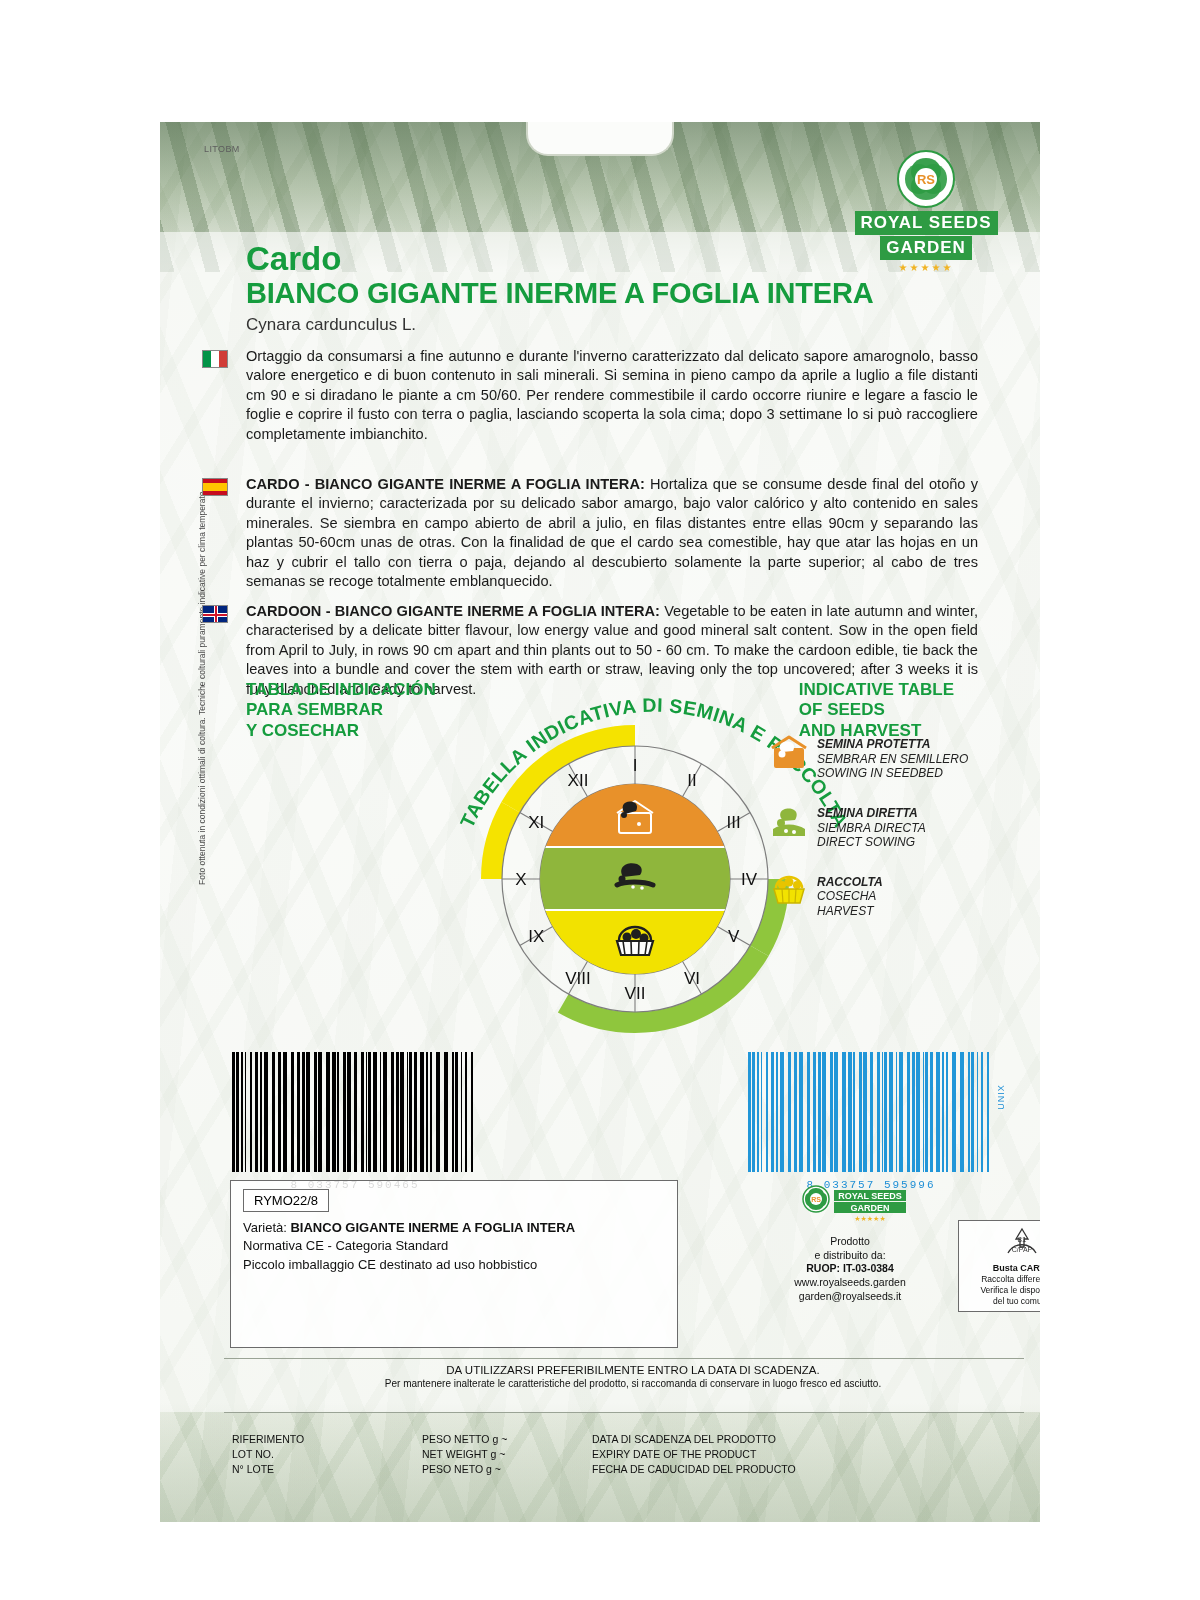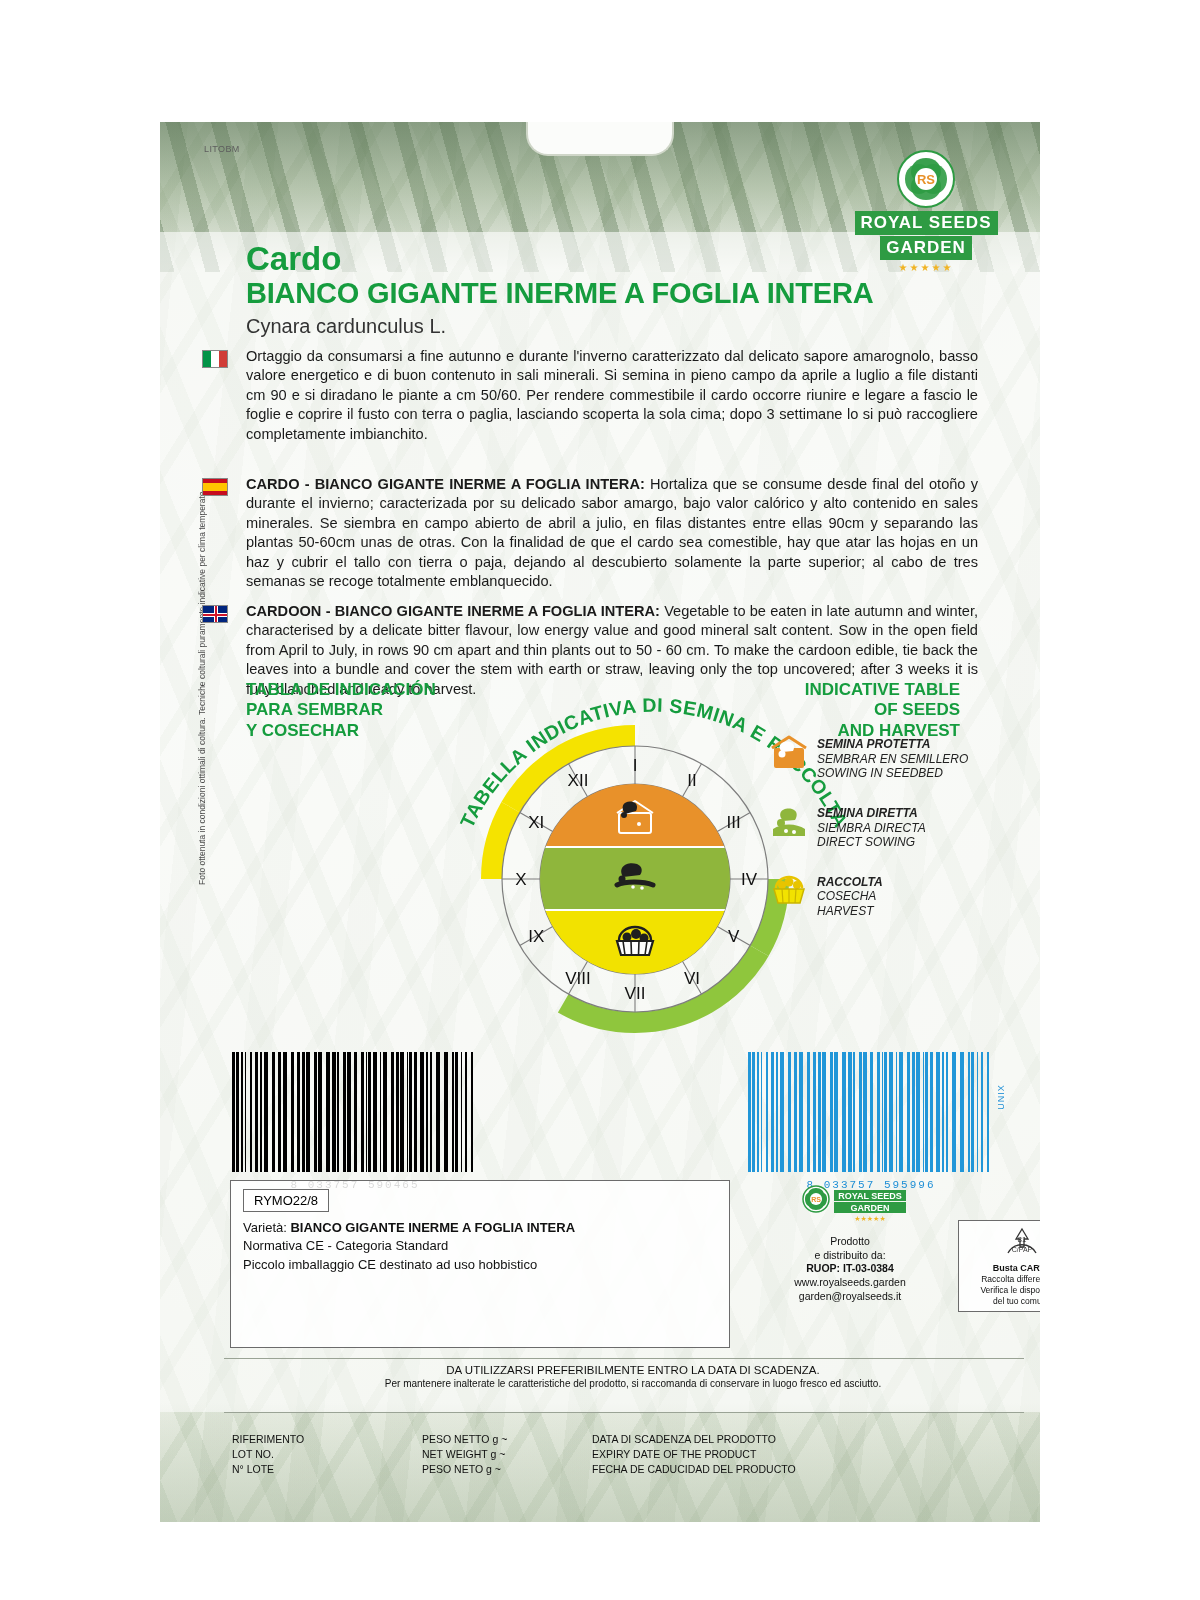--- a/index.html
+++ b/index.html
@@ -94,21 +94,21 @@
     position:absolute; left:86px; top:118px;
     font-size:33px; color:#159c3e; font-weight:bold; margin:0;
   }
   h2.variety {
     position:absolute; left:86px; top:155px;
     font-size:29px; color:#159c3e; font-weight:bold; margin:0;
     letter-spacing:-0.2px;
   }
   .latin {
     position:absolute; left:86px; top:193px;
-    font-size:20px; color:#333; font-style:normal;
+    font-size:17px; color:#333; font-style:normal;
   }
 
   .para { position:absolute; left:86px; width:732px; font-size:14.6px; color:#1a1a1a; line-height:1.33; text-align:justify; }
   .para b { font-weight:bold; }
   .flag { position:absolute; width:26px; height:18px; left:-44px; top:3px; border:1px solid #888; }
   .flag-it { background:linear-gradient(90deg,#029347 0 33.3%, #ffffff 33.3% 66.6%, #d03b36 66.6% 100%); }
   .flag-es { background:linear-gradient(180deg,#c60b1e 0 25%, #ffc400 25% 75%, #c60b1e 75% 100%); }
   .flag-uk { background:#00247d; position:absolute; overflow:hidden; }
   .flag-uk:before {
     content:""; position:absolute; left:0; top:7px; width:100%; height:4px; background:#fff;
@@ -118,21 +118,21 @@
     content:""; position:absolute; left:11px; top:0; width:4px; height:100%; background:#fff;
   }
   .uk-cross { position:absolute; left:12px; top:0; width:2px; height:100%; background:#cf142b; z-index:2;}
   .uk-cross2 { position:absolute; left:0; top:8px; width:100%; height:2px; background:#cf142b; z-index:2;}
 
   
   .tbl-head {
     position:absolute; font-size:17px; font-weight:bold; color:#159c3e; line-height:1.2;
   }
   .tbl-head.left { left:86px; top:558px; }
-  .tbl-head.right { right:80px; top:558px; text-align:right; }
+  .tbl-head.right { right:86px; top:558px; text-align:left; }
 
   
   #arc-label { position:absolute; left:284px; top:560px; width:420px; height:200px; }
 
   
   #wheel { position:absolute; left:310px; top:592px; width:330px; height:330px; }
 
   
   .legend { position:absolute; left:610px; top:612px; width:230px; }
   .legend-row { display:flex; align-items:flex-start; margin-bottom:22px; }
@@ -143,21 +143,21 @@
   
   .barcode-box { position:absolute; }
   .bc-left { left:70px; top:930px; width:250px; }
   .bc-right { left:586px; top:930px; width:250px; }
   .bars { height:120px; width:100%; }
   .bc-num { text-align:center; font-size:11px; letter-spacing:2px; margin-top:3px; font-family:"Liberation Mono", monospace; }
   .unix-label { position:absolute; right:-18px; top:40px; transform:rotate(-90deg); font-size:9px; color:#1f8fd6; letter-spacing:1px;}
 
   
   .infobox {
-    position:absolute; left:70px; top:1058px; width:500px; height:168px;
+    position:absolute; left:70px; top:1058px; width:448px; height:168px;
     border:1px solid #6b6b6b; background:rgba(255,255,255,0.85);
     padding:8px 12px;
   }
   .lotcode {
     display:inline-block; border:1px solid #6b6b6b; padding:3px 10px;
     font-size:13px; margin-bottom:7px; background:#fff;
   }
   .infobox .line { font-size:13px; color:#111; line-height:1.42; }
   .infobox .line b { font-weight:bold; }
 

